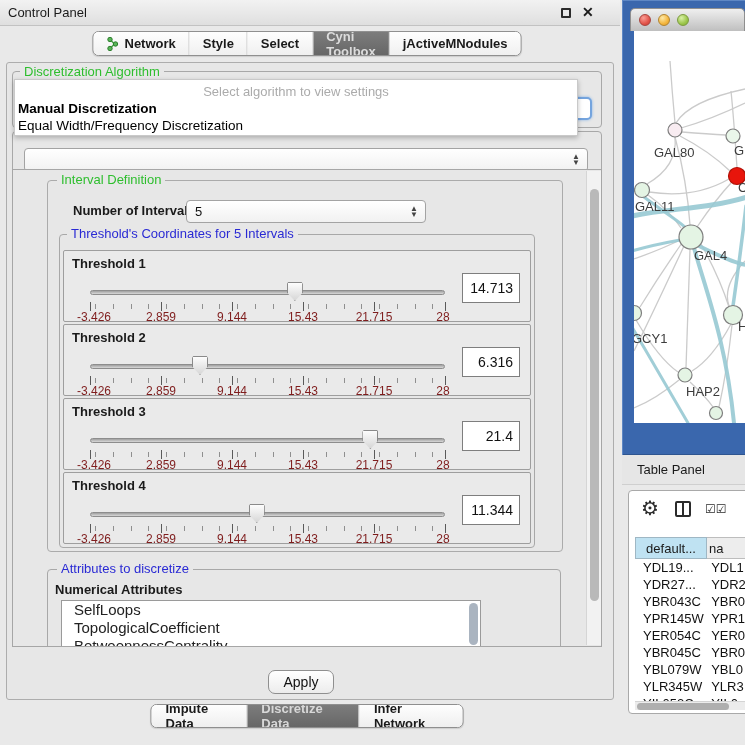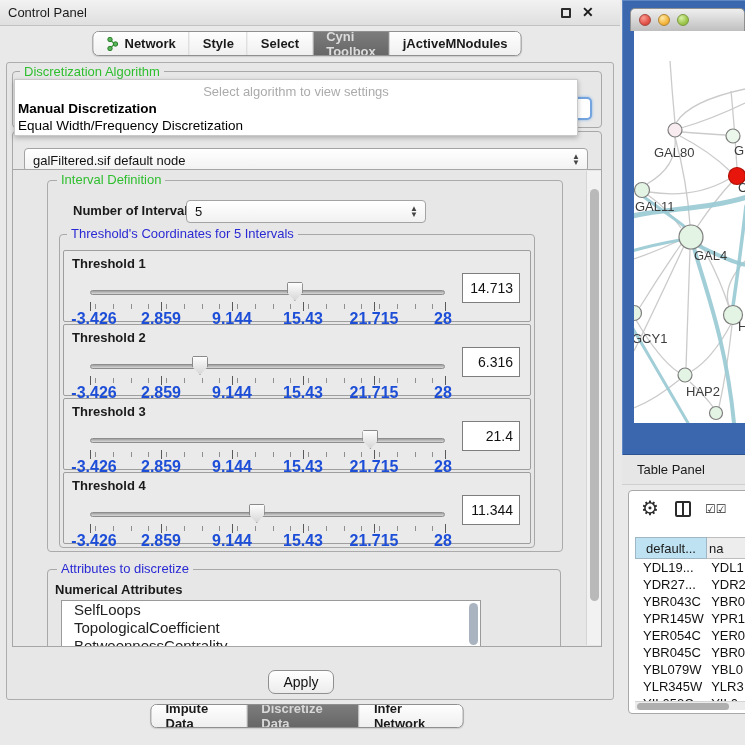--- a/index.html
+++ b/index.html
@@ -53,21 +53,21 @@
     background:linear-gradient(#9F9F9F,#D9D9D9); border:1px solid #8D8D8D; }
   .th-handle { position:absolute; top:-3px; width:16px; height:19px;
     background:linear-gradient(#FDFDFD,#D7D7D7); border:1px solid #8A8A8A;
     clip-path:polygon(8% 0,92% 0,100% 10%,100% 55%,50% 100%,0 55%,0 10%); }
   .ticks { position:absolute; left:0; top:17px; width:356px; height:9px;
     background:
       repeating-linear-gradient(to right,#5A5A5A 0 1px,transparent 1px 71px),
       repeating-linear-gradient(to right,transparent 0 5px,#8F8F8F 5px 6px,transparent 6px 17.75px);
     background-size:356px 9px, 356px 5px; background-repeat:no-repeat; background-position:0 0,0 2px; }
   .ticklabels { position:absolute; left:0; top:25px; width:356px; height:12px; }
-  .ticklabels span { position:absolute; transform:translateX(-50%); font-size:16px; font-weight:bold; color:#1d4ed8; }
+  .ticklabels span { position:absolute; transform:translateX(-50%); font-size:12px; font-weight:normal; color:#7f1d1d; }
   .valbox { position:absolute; left:398px; top:22px; width:58px; height:30px; background:#fff;
     border:1px solid #7E7E7E; font-size:14px; color:#111; display:flex; align-items:center; justify-content:flex-end; padding-right:6px;text-align:right; }
 
   .attr-list { position:absolute; left:60px; top:616px; width:420px; height:48px; background:#fff;
     border:1px solid #9A9A9A; overflow:hidden; }
   .attr-item { font-size:15px; color:#222; line-height:18px; padding-left:12px; white-space:nowrap; }
   .attr-scroll { position:absolute; right:2px; top:2px; width:9px; height:42px; background:#AAB4C0; border-radius:5px; }
 
   .apply-btn { position:absolute; left:268px; top:670px; width:66px; height:24px;
     background:linear-gradient(#FFFFFF,#ECECEC); border:1px solid #8F8F8F; border-radius:7px;
@@ -163,21 +163,20 @@
 
     <div class="content"></div>
 
     <div class="group" style="left:12px; top:71px; width:590px; height:57px;"></div>
     <div class="group-title t-green" style="left:20px; top:65px;">Discretization Algorithm</div>
     <div class="combo-fragment"></div>
 
     <div class="group" style="left:12px; top:131px; width:590px; height:50px;"></div>
     <div class="group-title t-black" style="left:20px; top:124px;">Table Data</div>
     <div class="combo" style="left:24px; top:148px; width:564px; height:24px;">
-      <span>galFiltered.sif default node</span>
       <span class="stepper">
           <i>▲</i>
           <i>▼</i>
         </span>
     </div>
 
     <div class="scrollarea">
 
       <div class="group" style="left:34px; top:10px; width:516px; height:372px; border-color:#ABABAB;"></div>
       <div class="group-title t-green" style="left:44px; top:3px;">Interval Definition</div>

